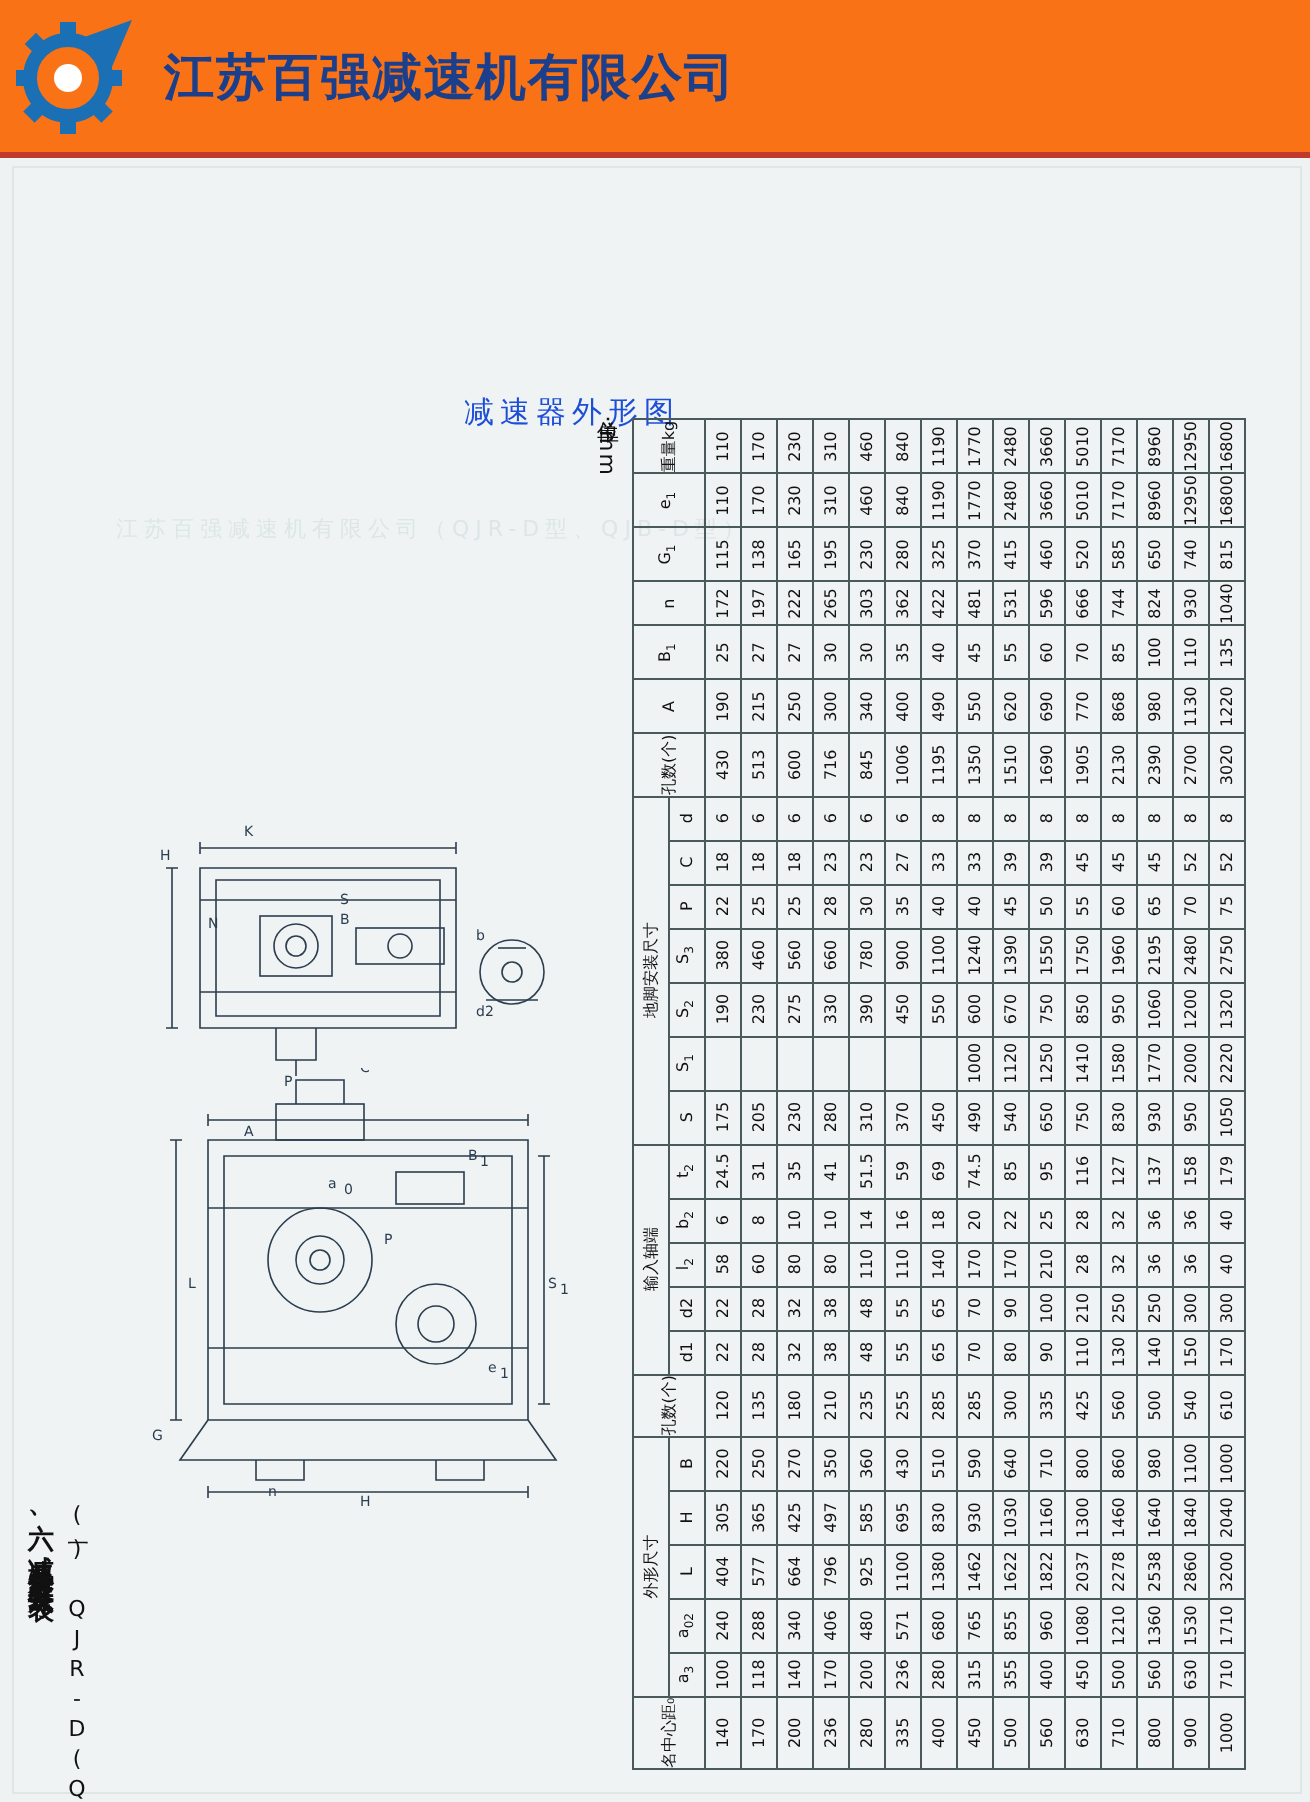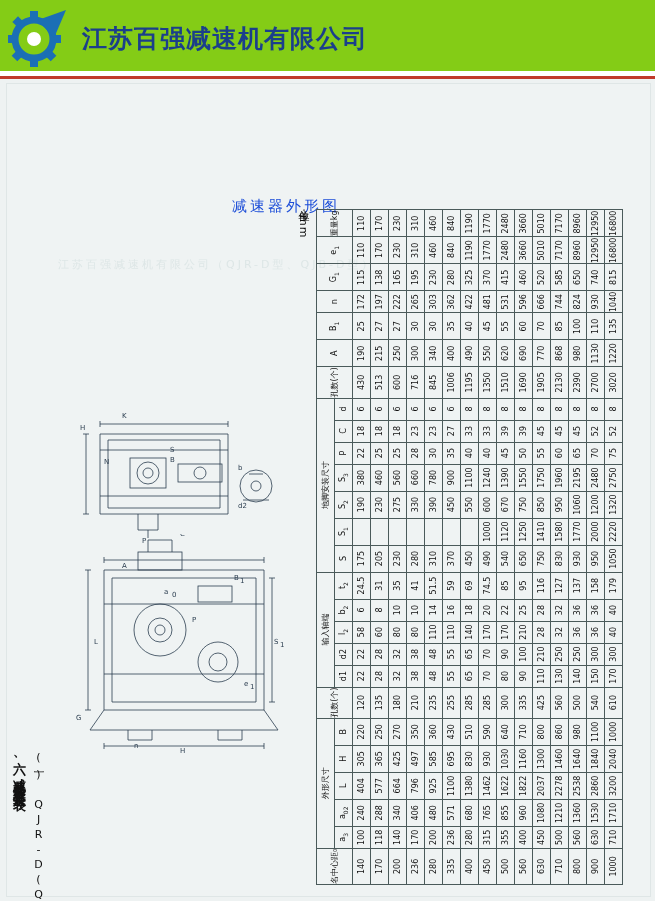--- a/index.html
+++ b/index.html
@@ -6,21 +6,21 @@
   body{
     width:655px;height:901px;
     background:#ffffff;
     font-family:"Liberation Sans", sans-serif;
     overflow:hidden;
     position:relative;
   }
   .page{position:absolute;inset:0;background:#fff;}
 
   
-  .header{position:absolute;left:0;top:0;width:655px;height:71px;background:#84cc16;}
+  .header{position:absolute;left:0;top:0;width:655px;height:84px;background:#f97316;}
   .logo{position:absolute;left:8px;top:8px;width:62px;height:62px;}
   .company-name{
     position:absolute;left:82px;top:22px;
     font-family:"DejaVu Sans", sans-serif;
     font-size:25px;font-weight:bold;color:#1b3f8b;letter-spacing:1px;
     white-space:nowrap;
   }
   .header-rule{position:absolute;left:0;top:76px;width:655px;height:3px;background:#c0392b;}
 
   

